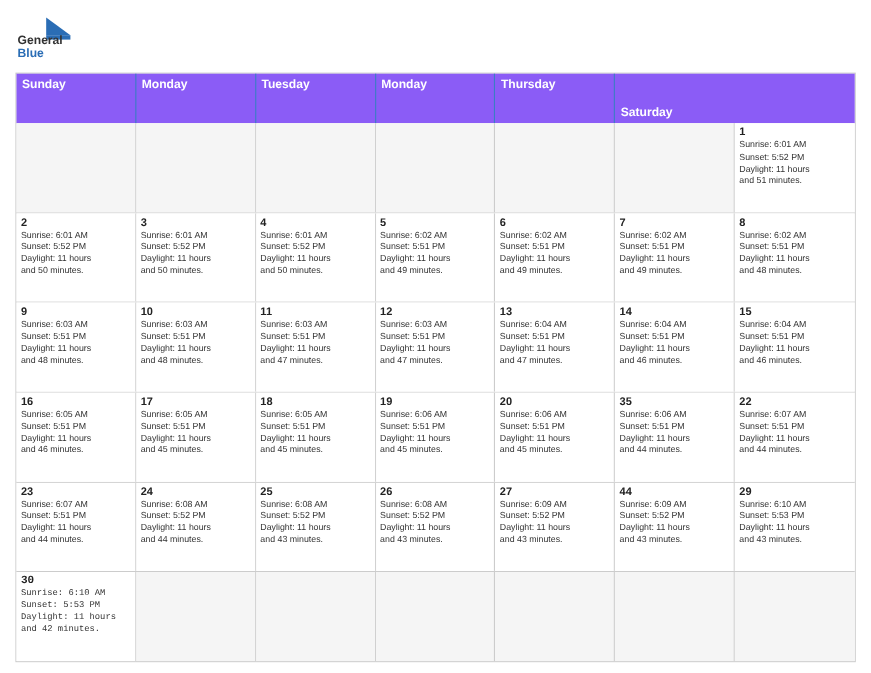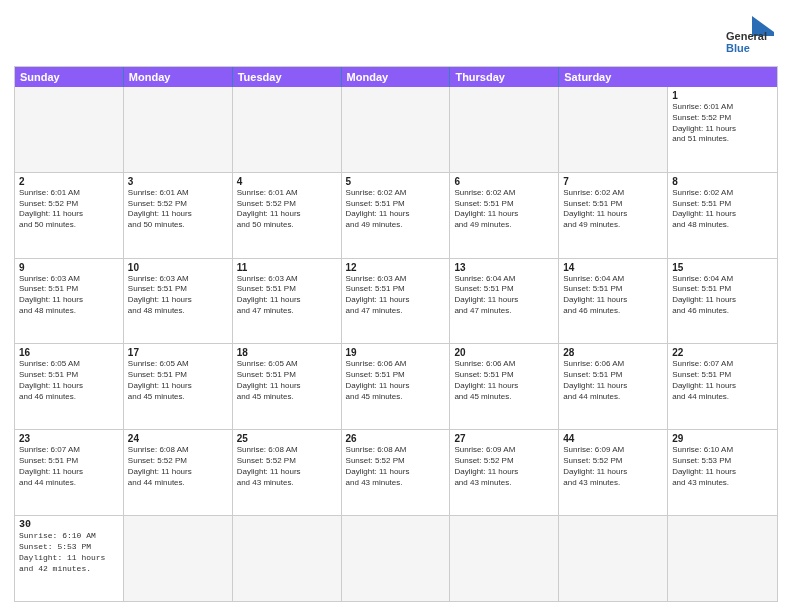--- a/index.html
+++ b/index.html
@@ -12,24 +12,23 @@
     }
     .page {
       width: 792px;
       height: 612px;
       padding: 12px 14px 10px 14px;
       display: flex;
       flex-direction: column;
     }
     .header {
       display: flex;
-      justify-content: flex-end;
+      justify-content: flex-start;
       align-items: flex-start;
       margin-bottom: 6px;
-      margin-left: 40px;
     }
     .logo-area {
       display: flex;
       align-items: flex-start;
       gap: 4px;
     }
     .title-area {
       text-align: right;
     }
     .month-title {
@@ -54,21 +53,21 @@
       background: #8b5cf6;
     }
     .cal-header-cell {
       color: #fff;
       font-size: 11px;
       font-weight: bold;
       padding: 4px 5px;
       text-align: left;
       border-right: 1px solid #3a7dc5;
     }
-    .cal-header-cell:last-child { border-right: none; }
+    .cal-header-cell:last-child { border-right: none; margin-top: 25px; }
     .cal-body {
       display: flex;
       flex-direction: column;
       flex: 1;
     }
     .cal-row {
       display: grid;
       grid-template-columns: repeat(7, 1fr);
       flex: 1;
       border-bottom: 1px solid #ccc;
@@ -279,21 +278,21 @@
 and 45 minutes.</div>
           </div>
           <div class="cal-cell">
             <span class="day-num">20</span>
             <div class="cell-info" style="white-space: pre-line;">Sunrise: 6:06 AM
 Sunset: 5:51 PM
 Daylight: 11 hours
 and 45 minutes.</div>
           </div>
           <div class="cal-cell">
-            <span class="day-num">28</span>
+            <span class="day-num">35</span>
             <div class="cell-info" style="white-space: pre-line;">Sunrise: 6:06 AM
 Sunset: 5:51 PM
 Daylight: 11 hours
 and 44 minutes.</div>
           </div>
           <div class="cal-cell">
             <span class="day-num">22</span>
             <div class="cell-info" style="white-space: pre-line;">Sunrise: 6:07 AM
 Sunset: 5:51 PM
 Daylight: 11 hours

